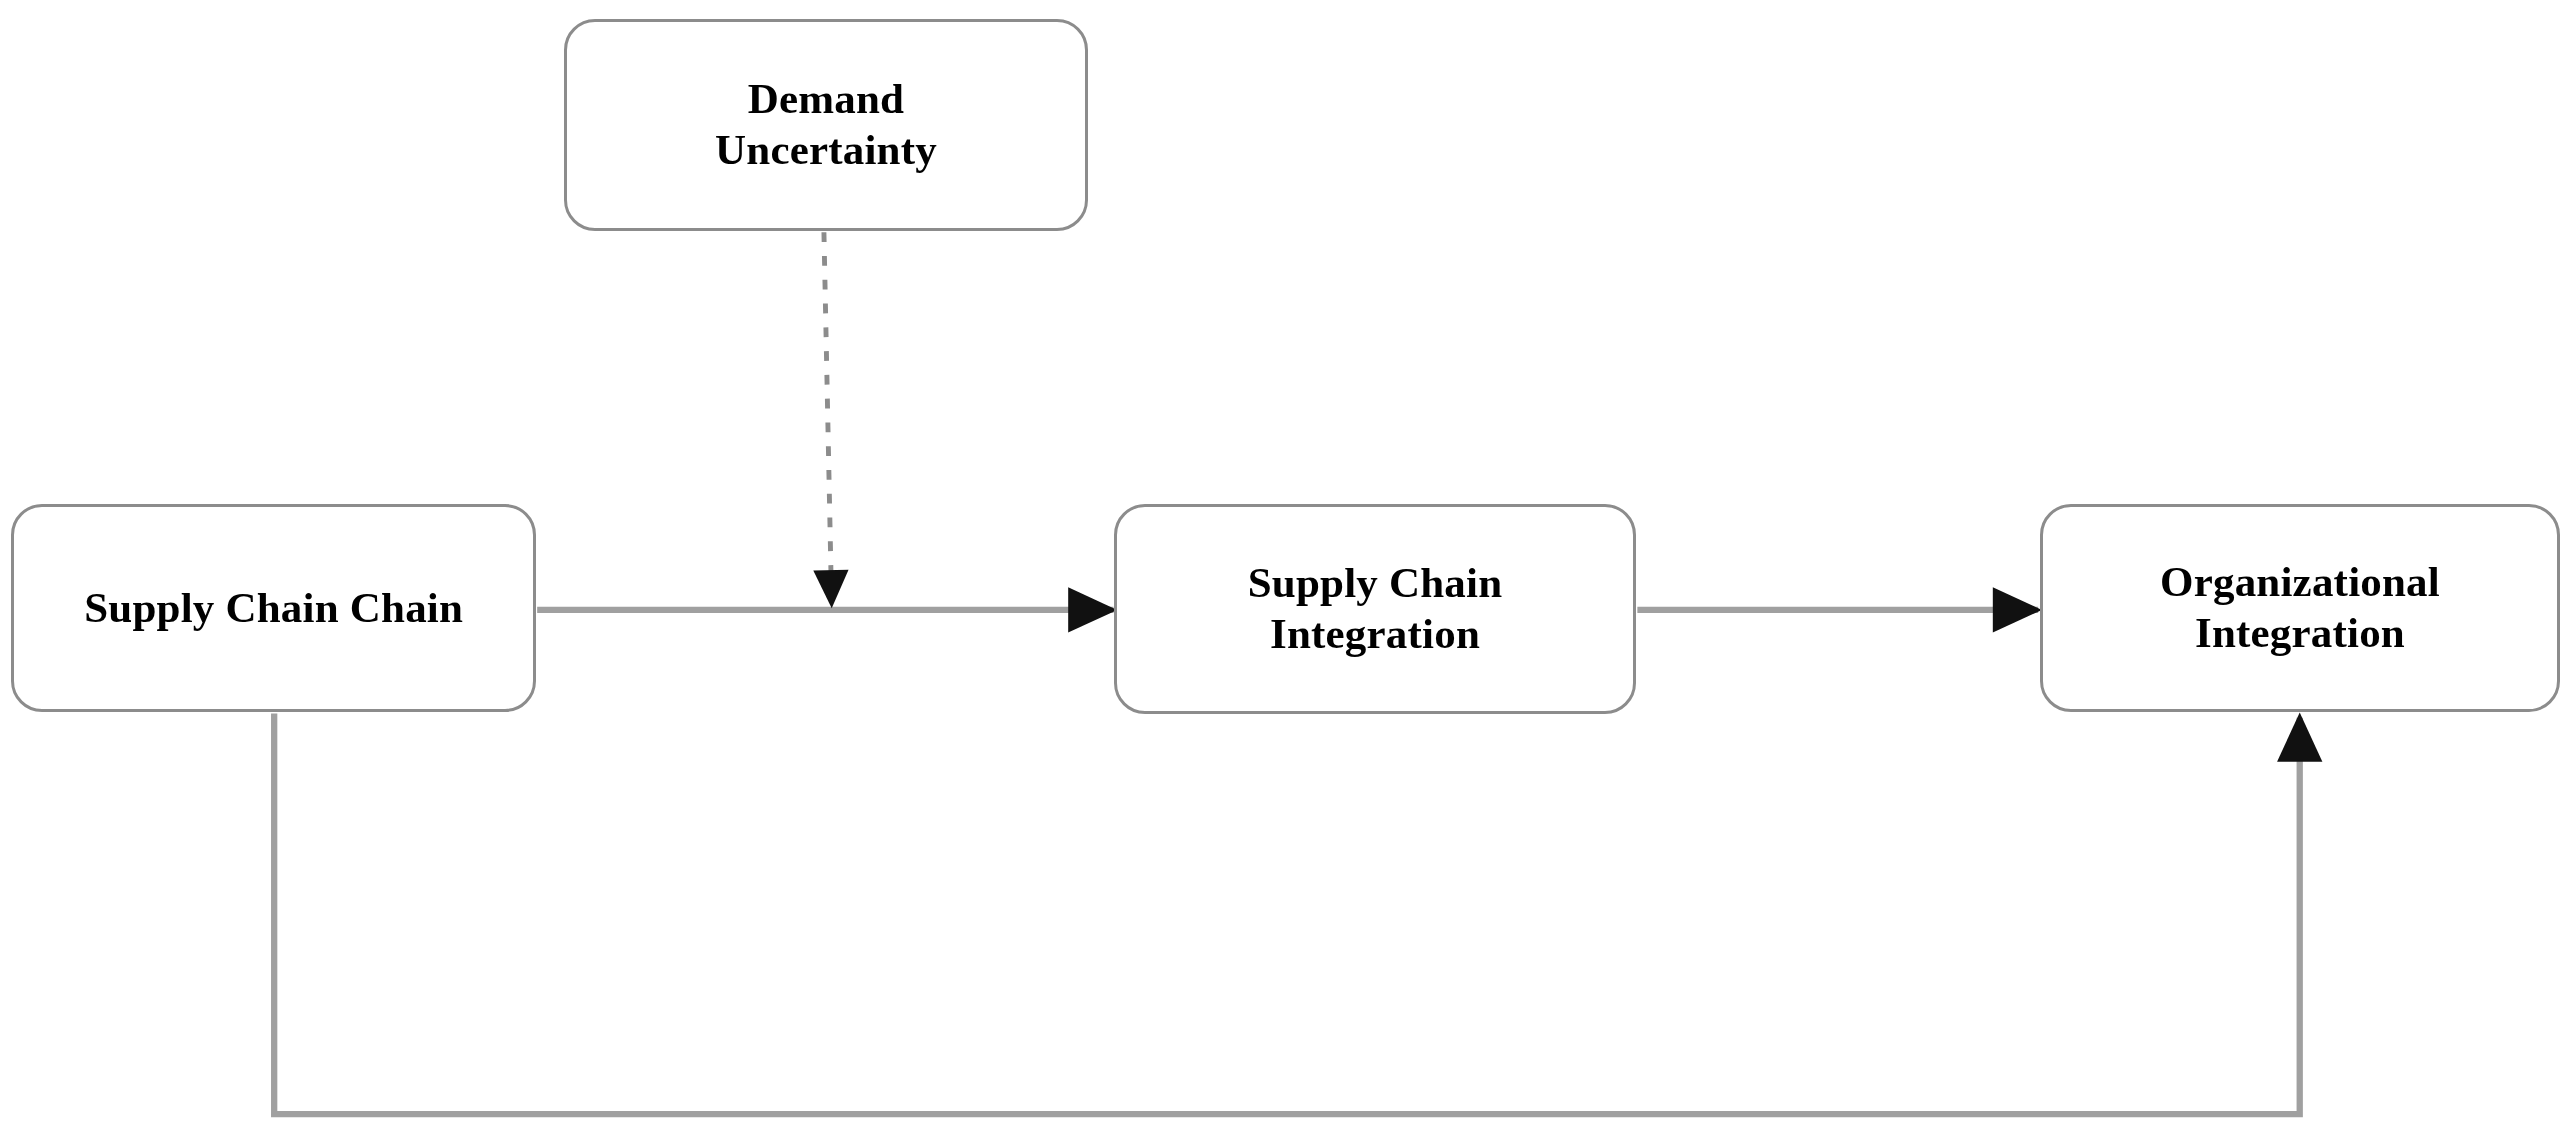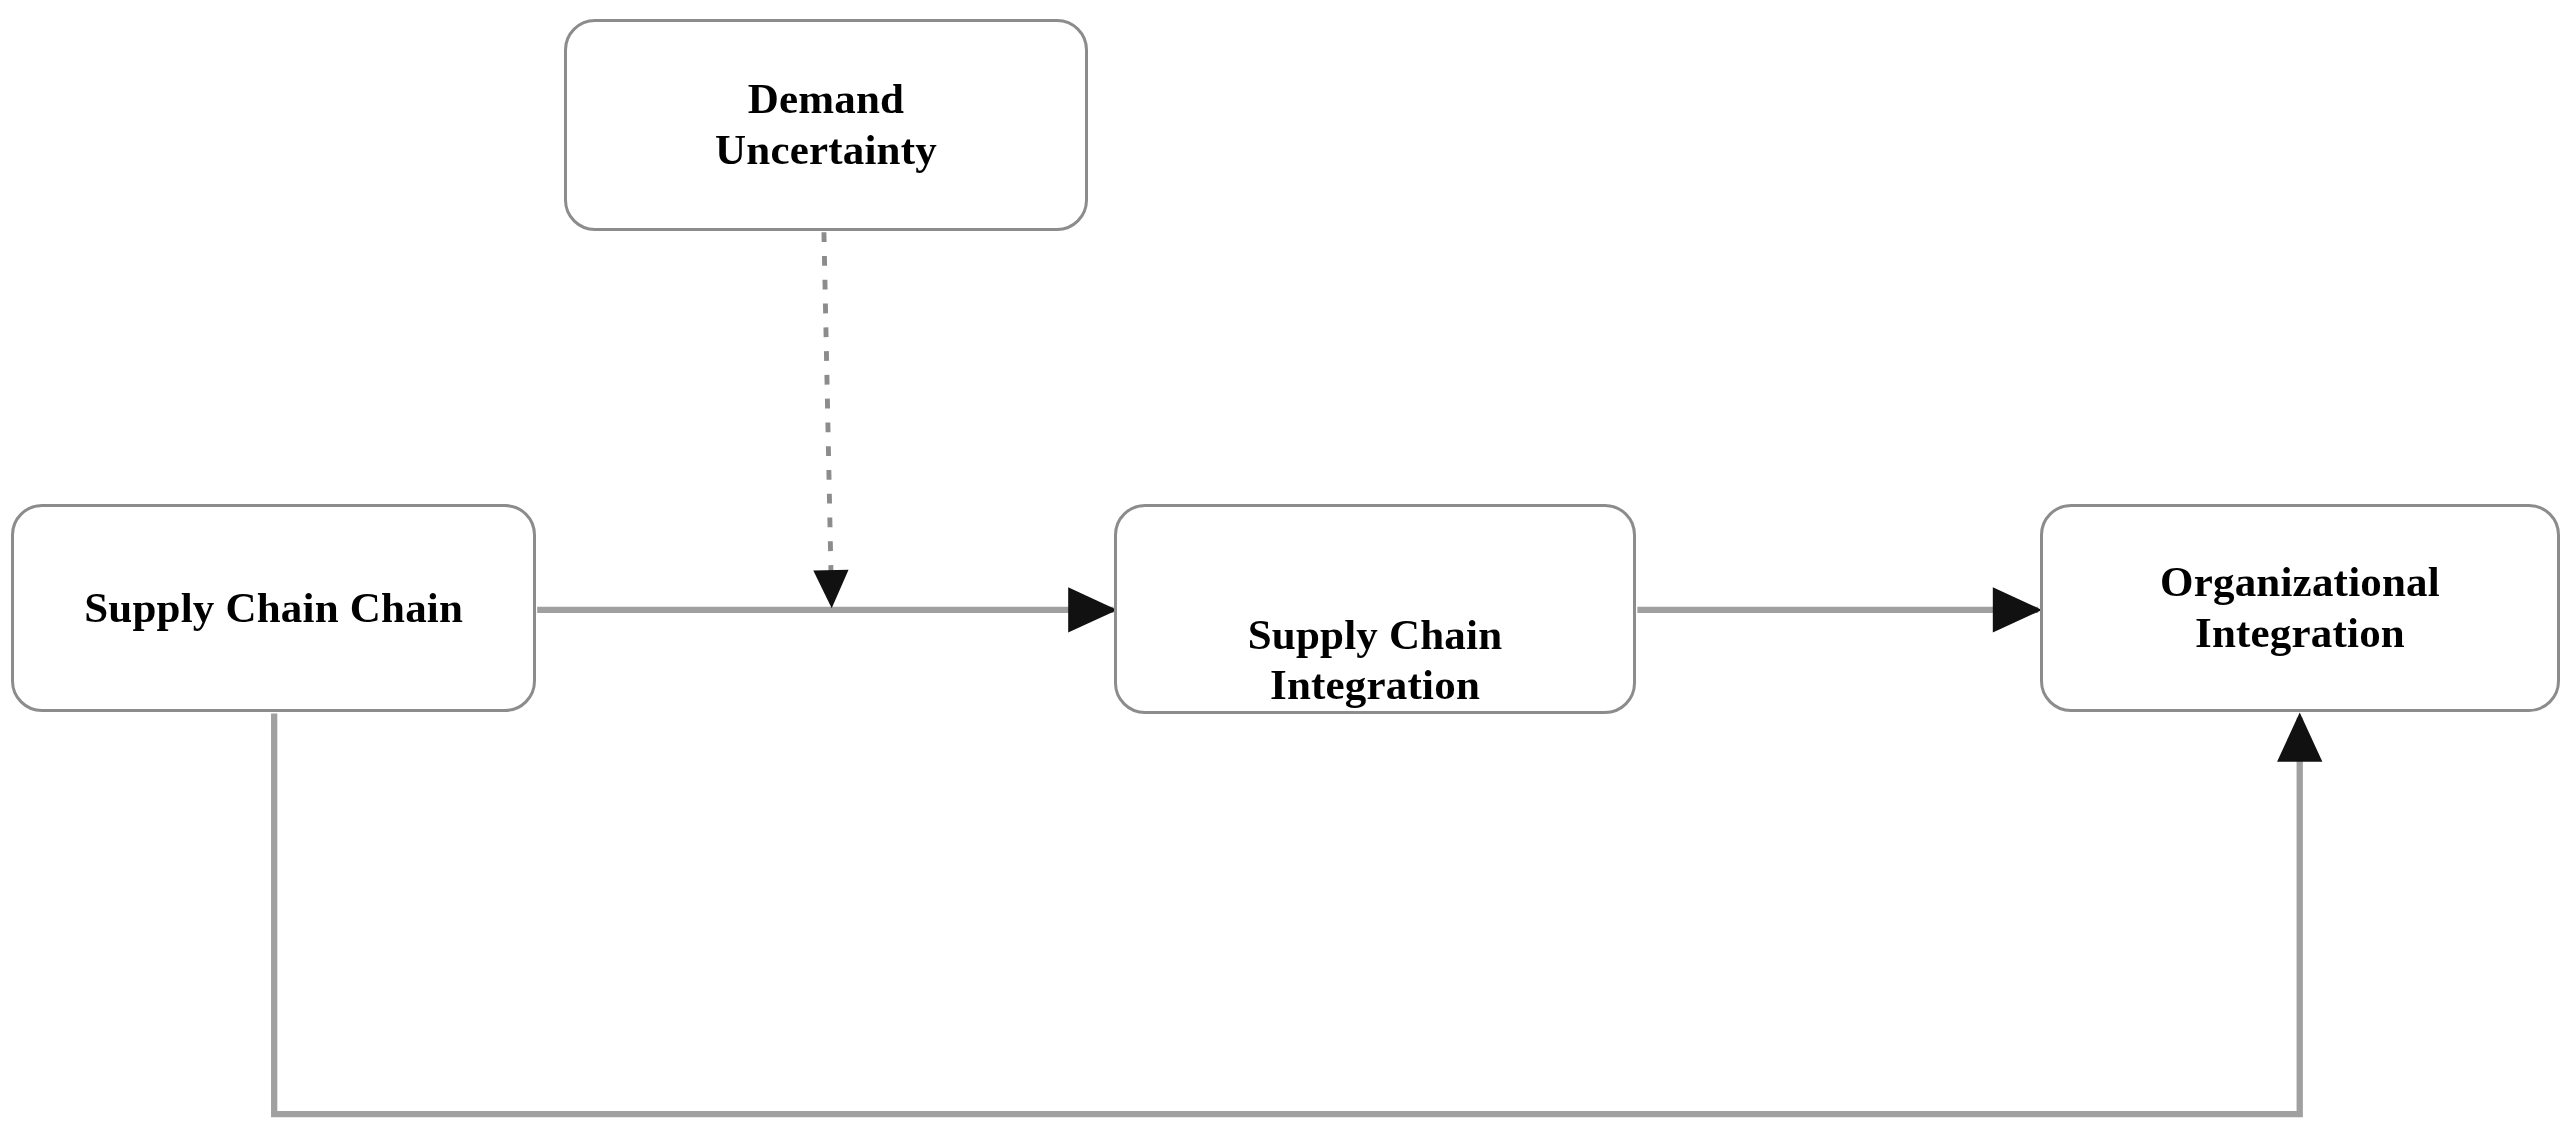--- a/index.html
+++ b/index.html
@@ -77,21 +77,21 @@
 
   <div class="node" style="left:564px; top:19px; width:524px; height:212px;">
     <span class="node-label">Demand
 Uncertainty</span>
   </div>
 
   <div class="node" style="left:11.2px; top:504px; width:525px; height:208px;">
     <span class="node-label">Supply Chain Chain</span>
   </div>
 
-  <div class="node" style="left:1114px; top:504px; width:522px; height:210px;align-items:flex-end;">
+  <div class="node" style="left:1114px; top:504px; width:522px; height:210px;">
     <span class="node-label">Supply Chain
 Integration</span>
   </div>
 
   <div class="node" style="left:2040px; top:504px; width:520px; height:208px;">
     <span class="node-label">Organizational
 Integration</span>
   </div>
 
 </div>

